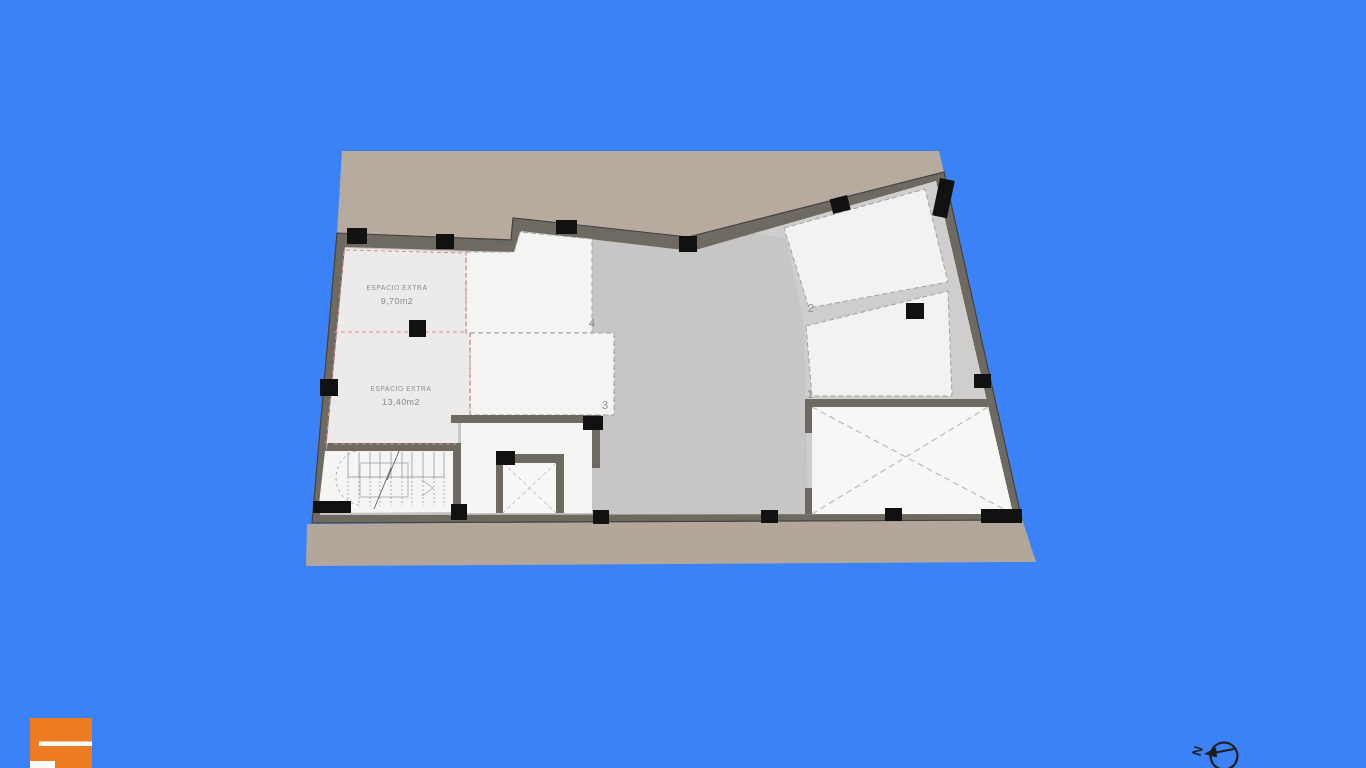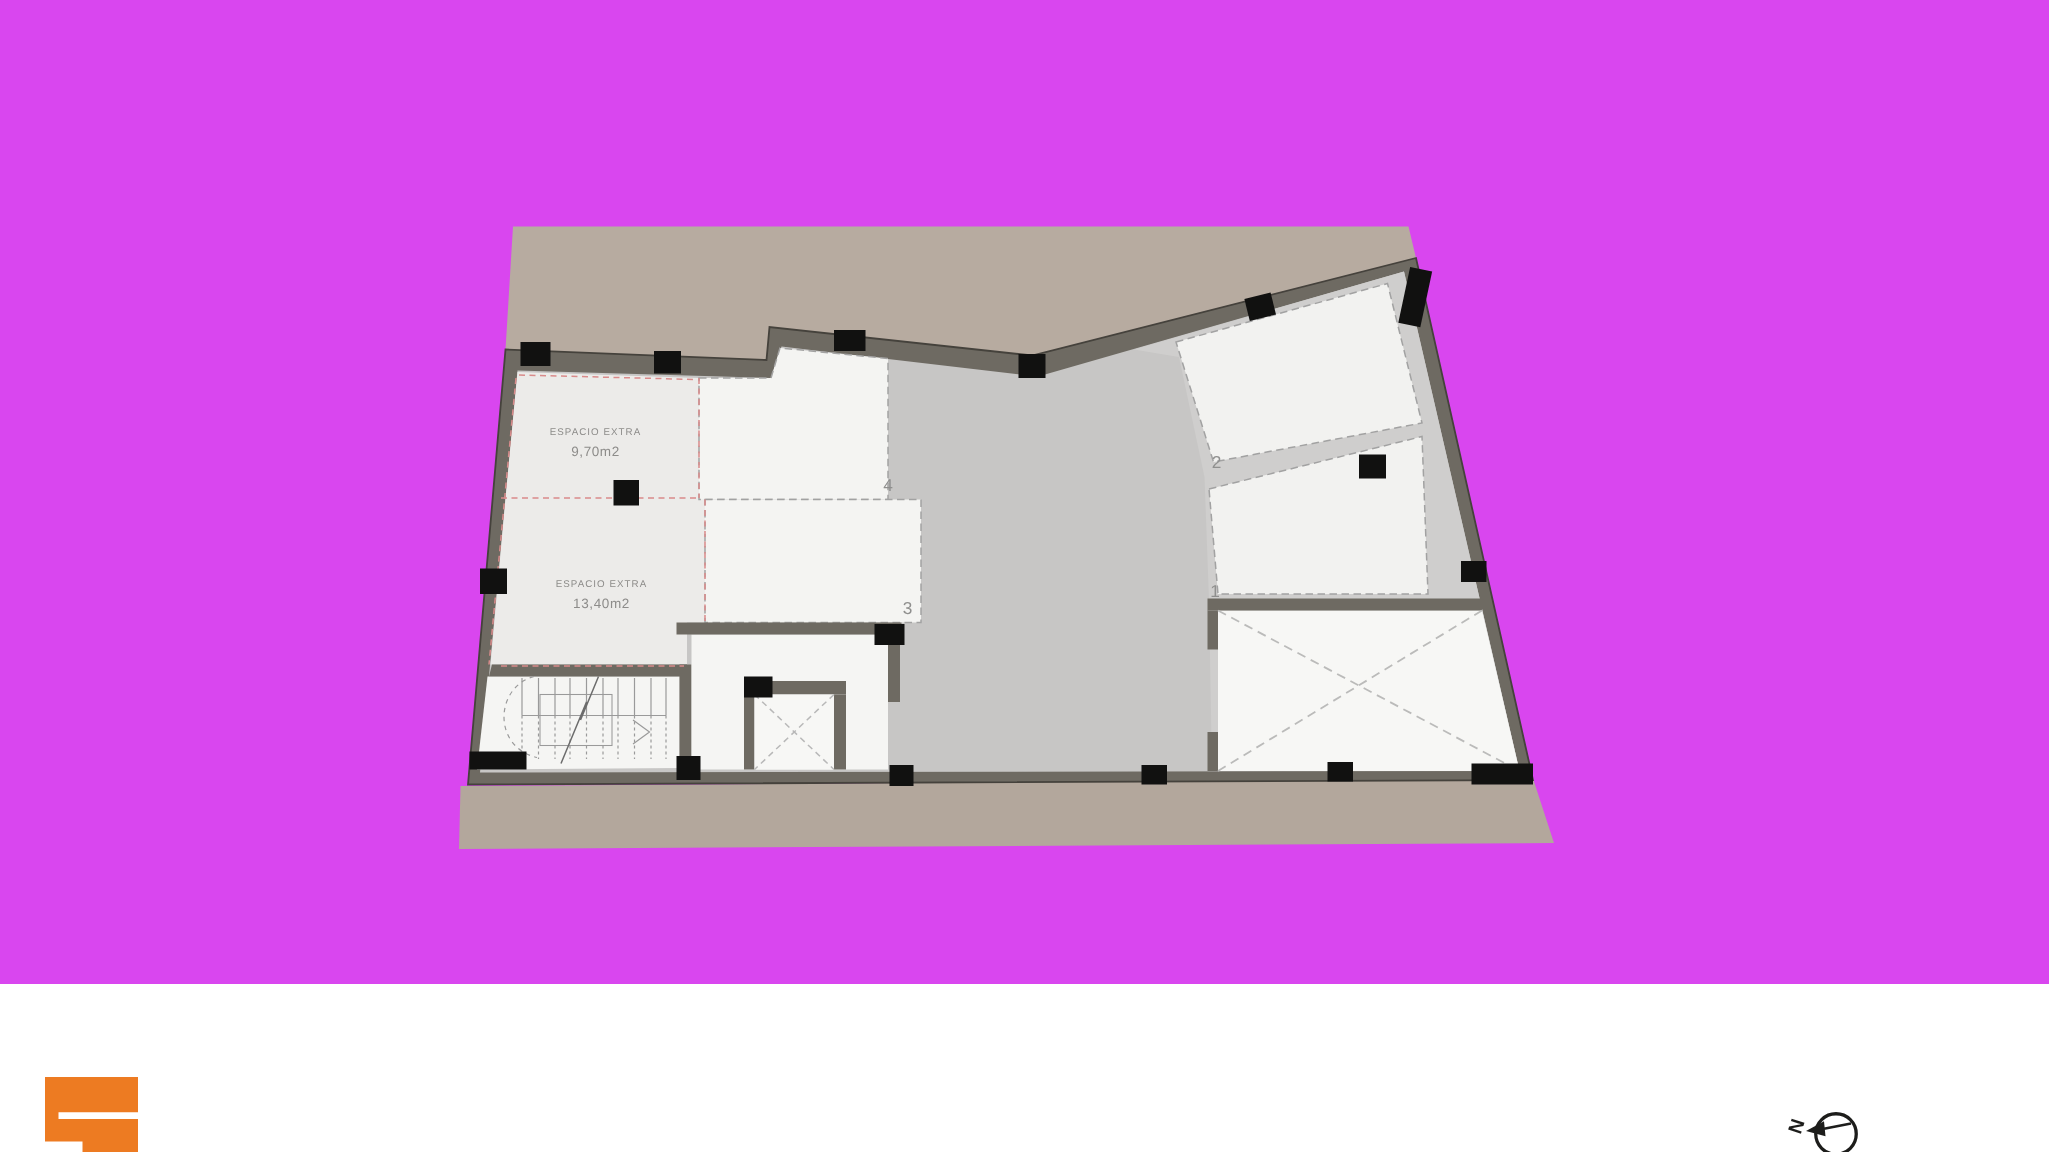--- a/index.html
+++ b/index.html
@@ -7,22 +7,22 @@
     padding: 0;
     width: 1366px;
     height: 768px;
     background: #ffffff;
     overflow: hidden;
     font-family: "Liberation Sans", sans-serif;
   }
   .stage {
     position: relative;
     width: 1366px;
-    height: 656px;
-    background: #d946ef;
+    height: 768px;
+    background: #3b82f6;
   }
   svg { display: block; }
   text { user-select: none; }
   .room-label {
     fill: #8d8c8a;
     font-size: 6.5px;
     letter-spacing: 0.7px;
     text-anchor: middle;
     font-family: "Liberation Sans", sans-serif;
   }

